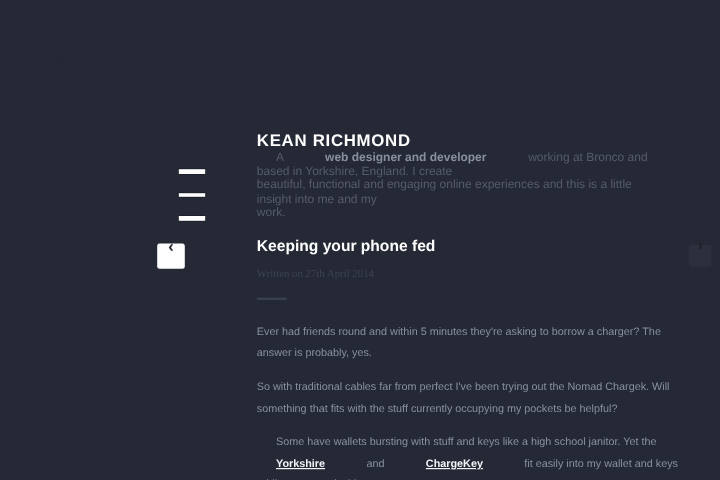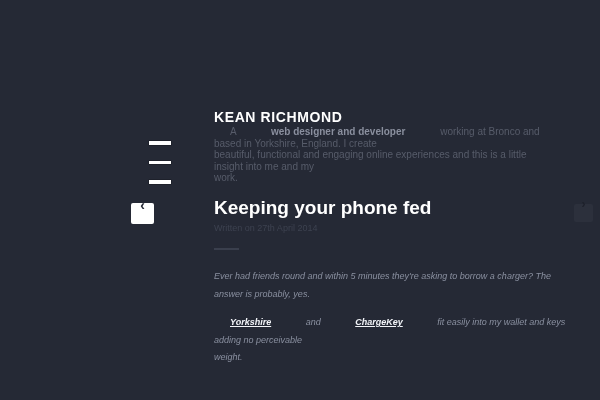--- a/index.html
+++ b/index.html
@@ -86,30 +86,31 @@
     height: 18px;
     background: #2c303c;
   }
   .nav-next .chev { color: #1e212b; font-size: 12px; font-weight: bold; margin-top: -2px; }
 
   
   .post-title {
     position: absolute;
     left: 150px;
     top: 133px;
-    font-size: 19px;
+    font-size: 13px;
     font-weight: bold;
     color: #ffffff;
   }
   .post-date {
     position: absolute;
     left: 150px;
     top: 159px;
     font-size: 9px;
     color: #3d4250;
+    font-family: Liberation Serif, serif;
   }
   .divider {
     position: absolute;
     left: 150px;
     top: 184px;
     width: 25px;
     height: 2px;
     background: #3a3f4d;
   }
   .post-body {
@@ -117,21 +118,20 @@
     left: 150px;
     top: 204px;
     width: 360px;
     font-size: 9px;
     line-height: 17.5px;
     color: #8a90a0;
   }
   .post-body p {
     white-space: pre-line;
     margin: 0 0 11px 0;
-    font-style: italic;
   }
   .post-body a {
     color: #f2f4f8;
     font-weight: bold;
     text-decoration: underline;
     cursor: pointer;
   }
 </style>
 </head>
 <body>
@@ -156,18 +156,21 @@
     <span class="chev">›</span>
   </button>
 
   <article>
     <h2 class="post-title">Keeping your phone fed</h2>
     <div class="post-date">Written on 27th April 2014</div>
     <div class="divider"></div>
     <div class="post-body">
       <p>Ever had friends round and within 5 minutes they're asking to borrow a charger? The
 answer is probably, yes.</p>
-      <p><a>Yorkshire</a><span> and </span><a>ChargeKey</a><span> fit easily into my wallet and keys adding no perceivable
+      <p>So with traditional cables far from perfect I've been trying out the Nomad Chargek. Will
+something that fits with the stuff currently occupying my pockets be helpful?</p>
+      <p><span>Some have wallets bursting with stuff and keys like a high school janitor. Yet the
+</span><a>Yorkshire</a><span> and </span><a>ChargeKey</a><span> fit easily into my wallet and keys adding no perceivable
 weight.</span></p>
     </div>
   </article>
 
 </div>
 
 </body></html>

